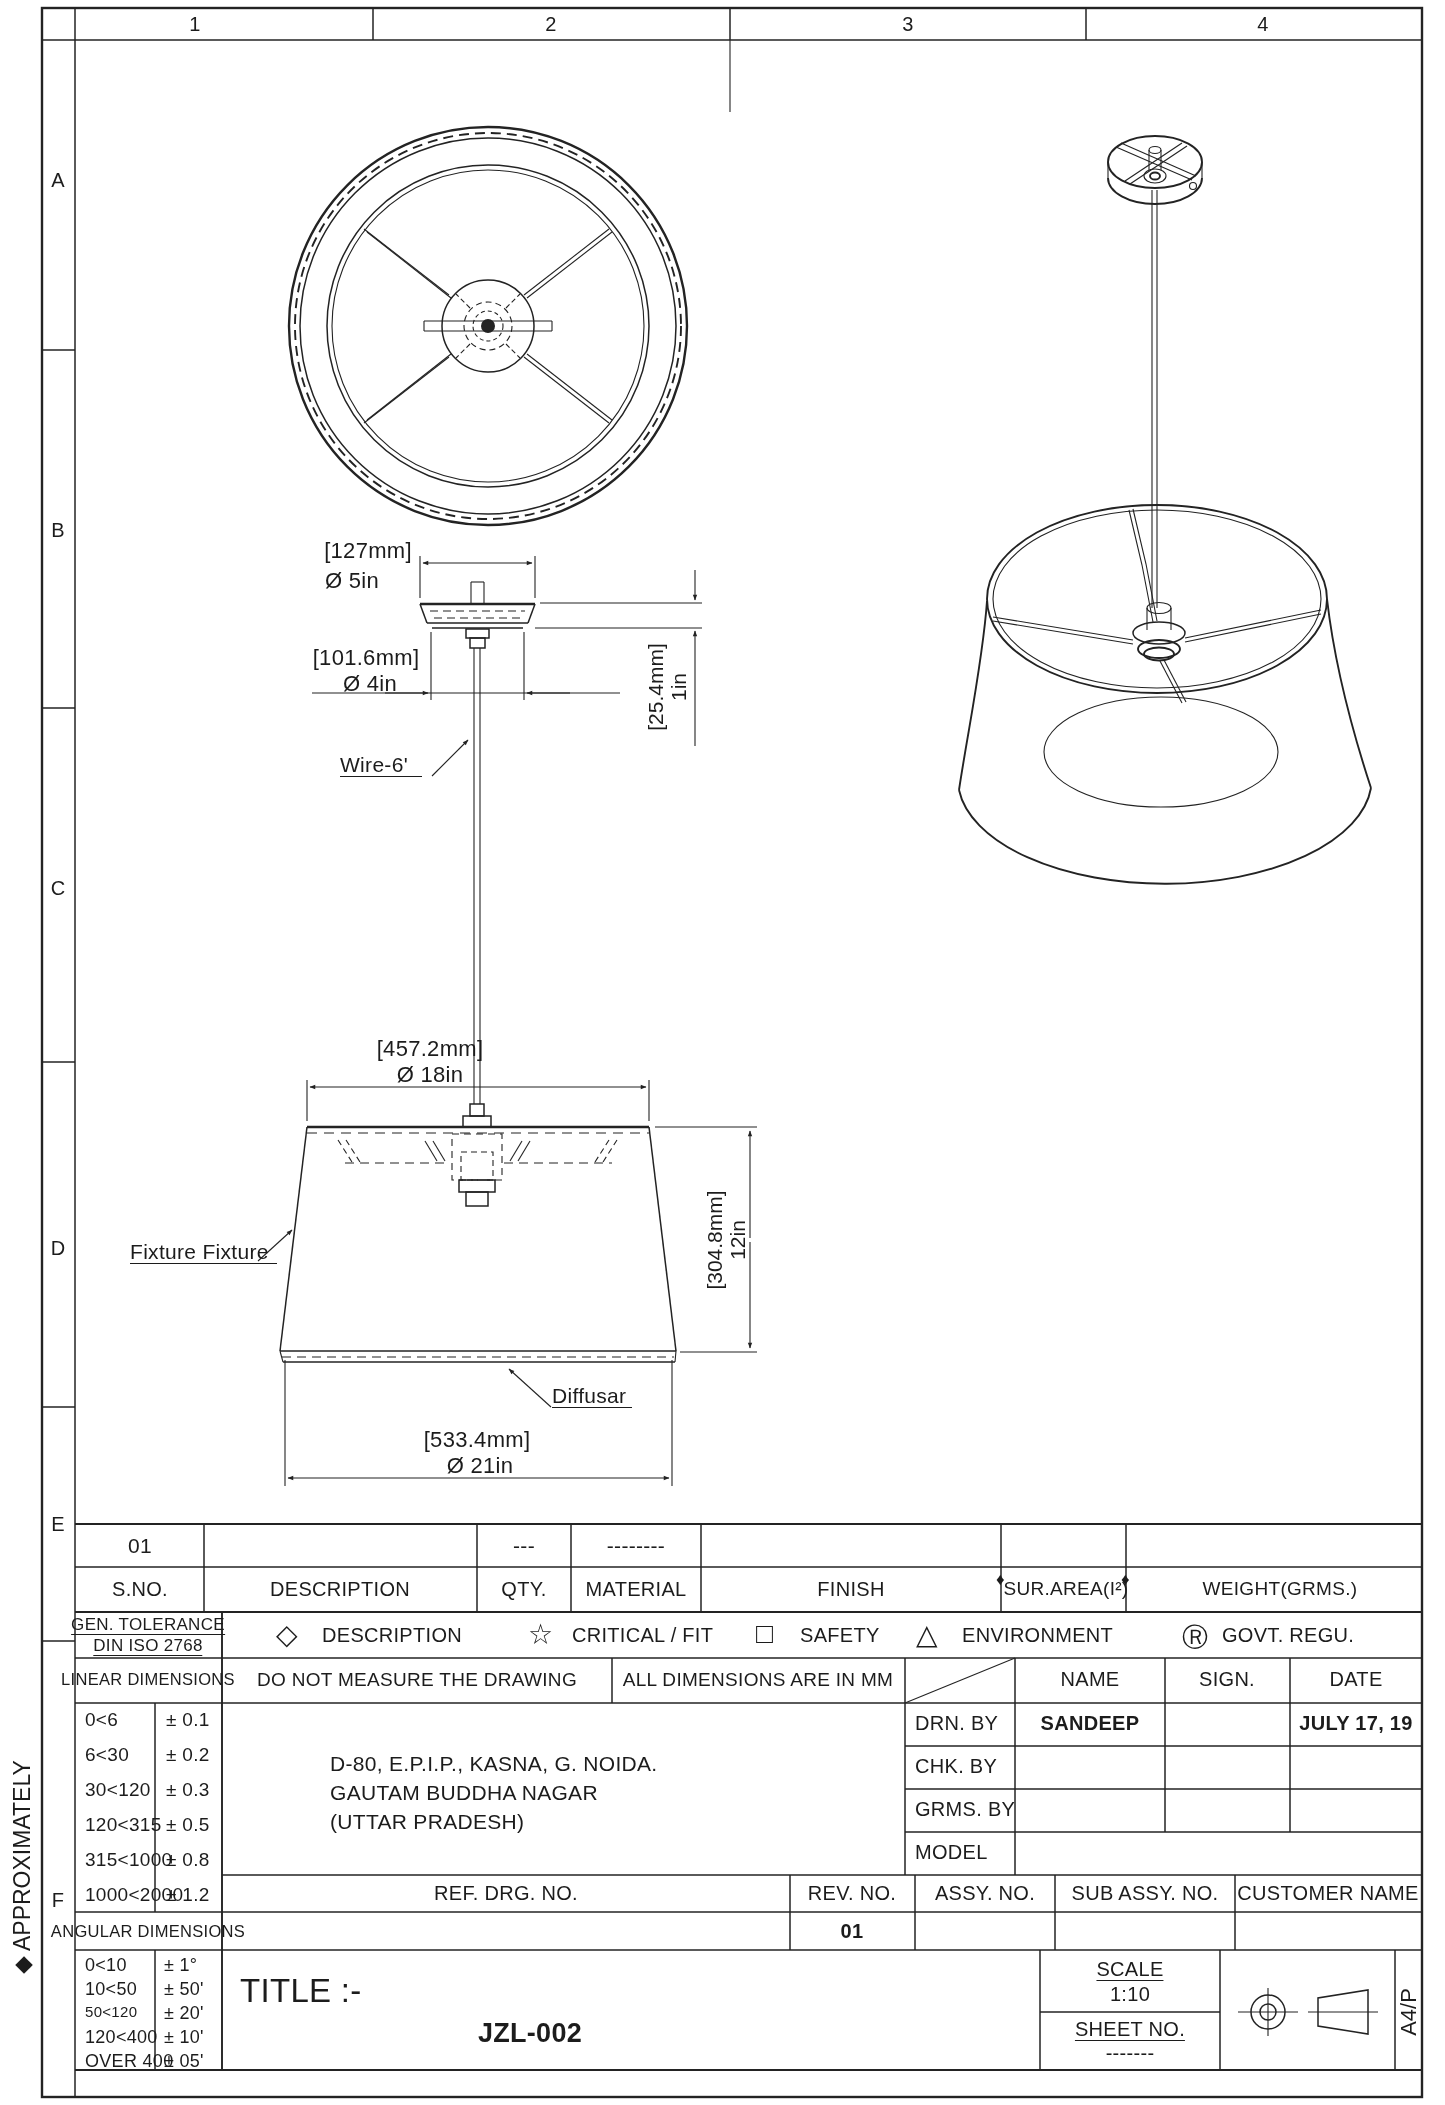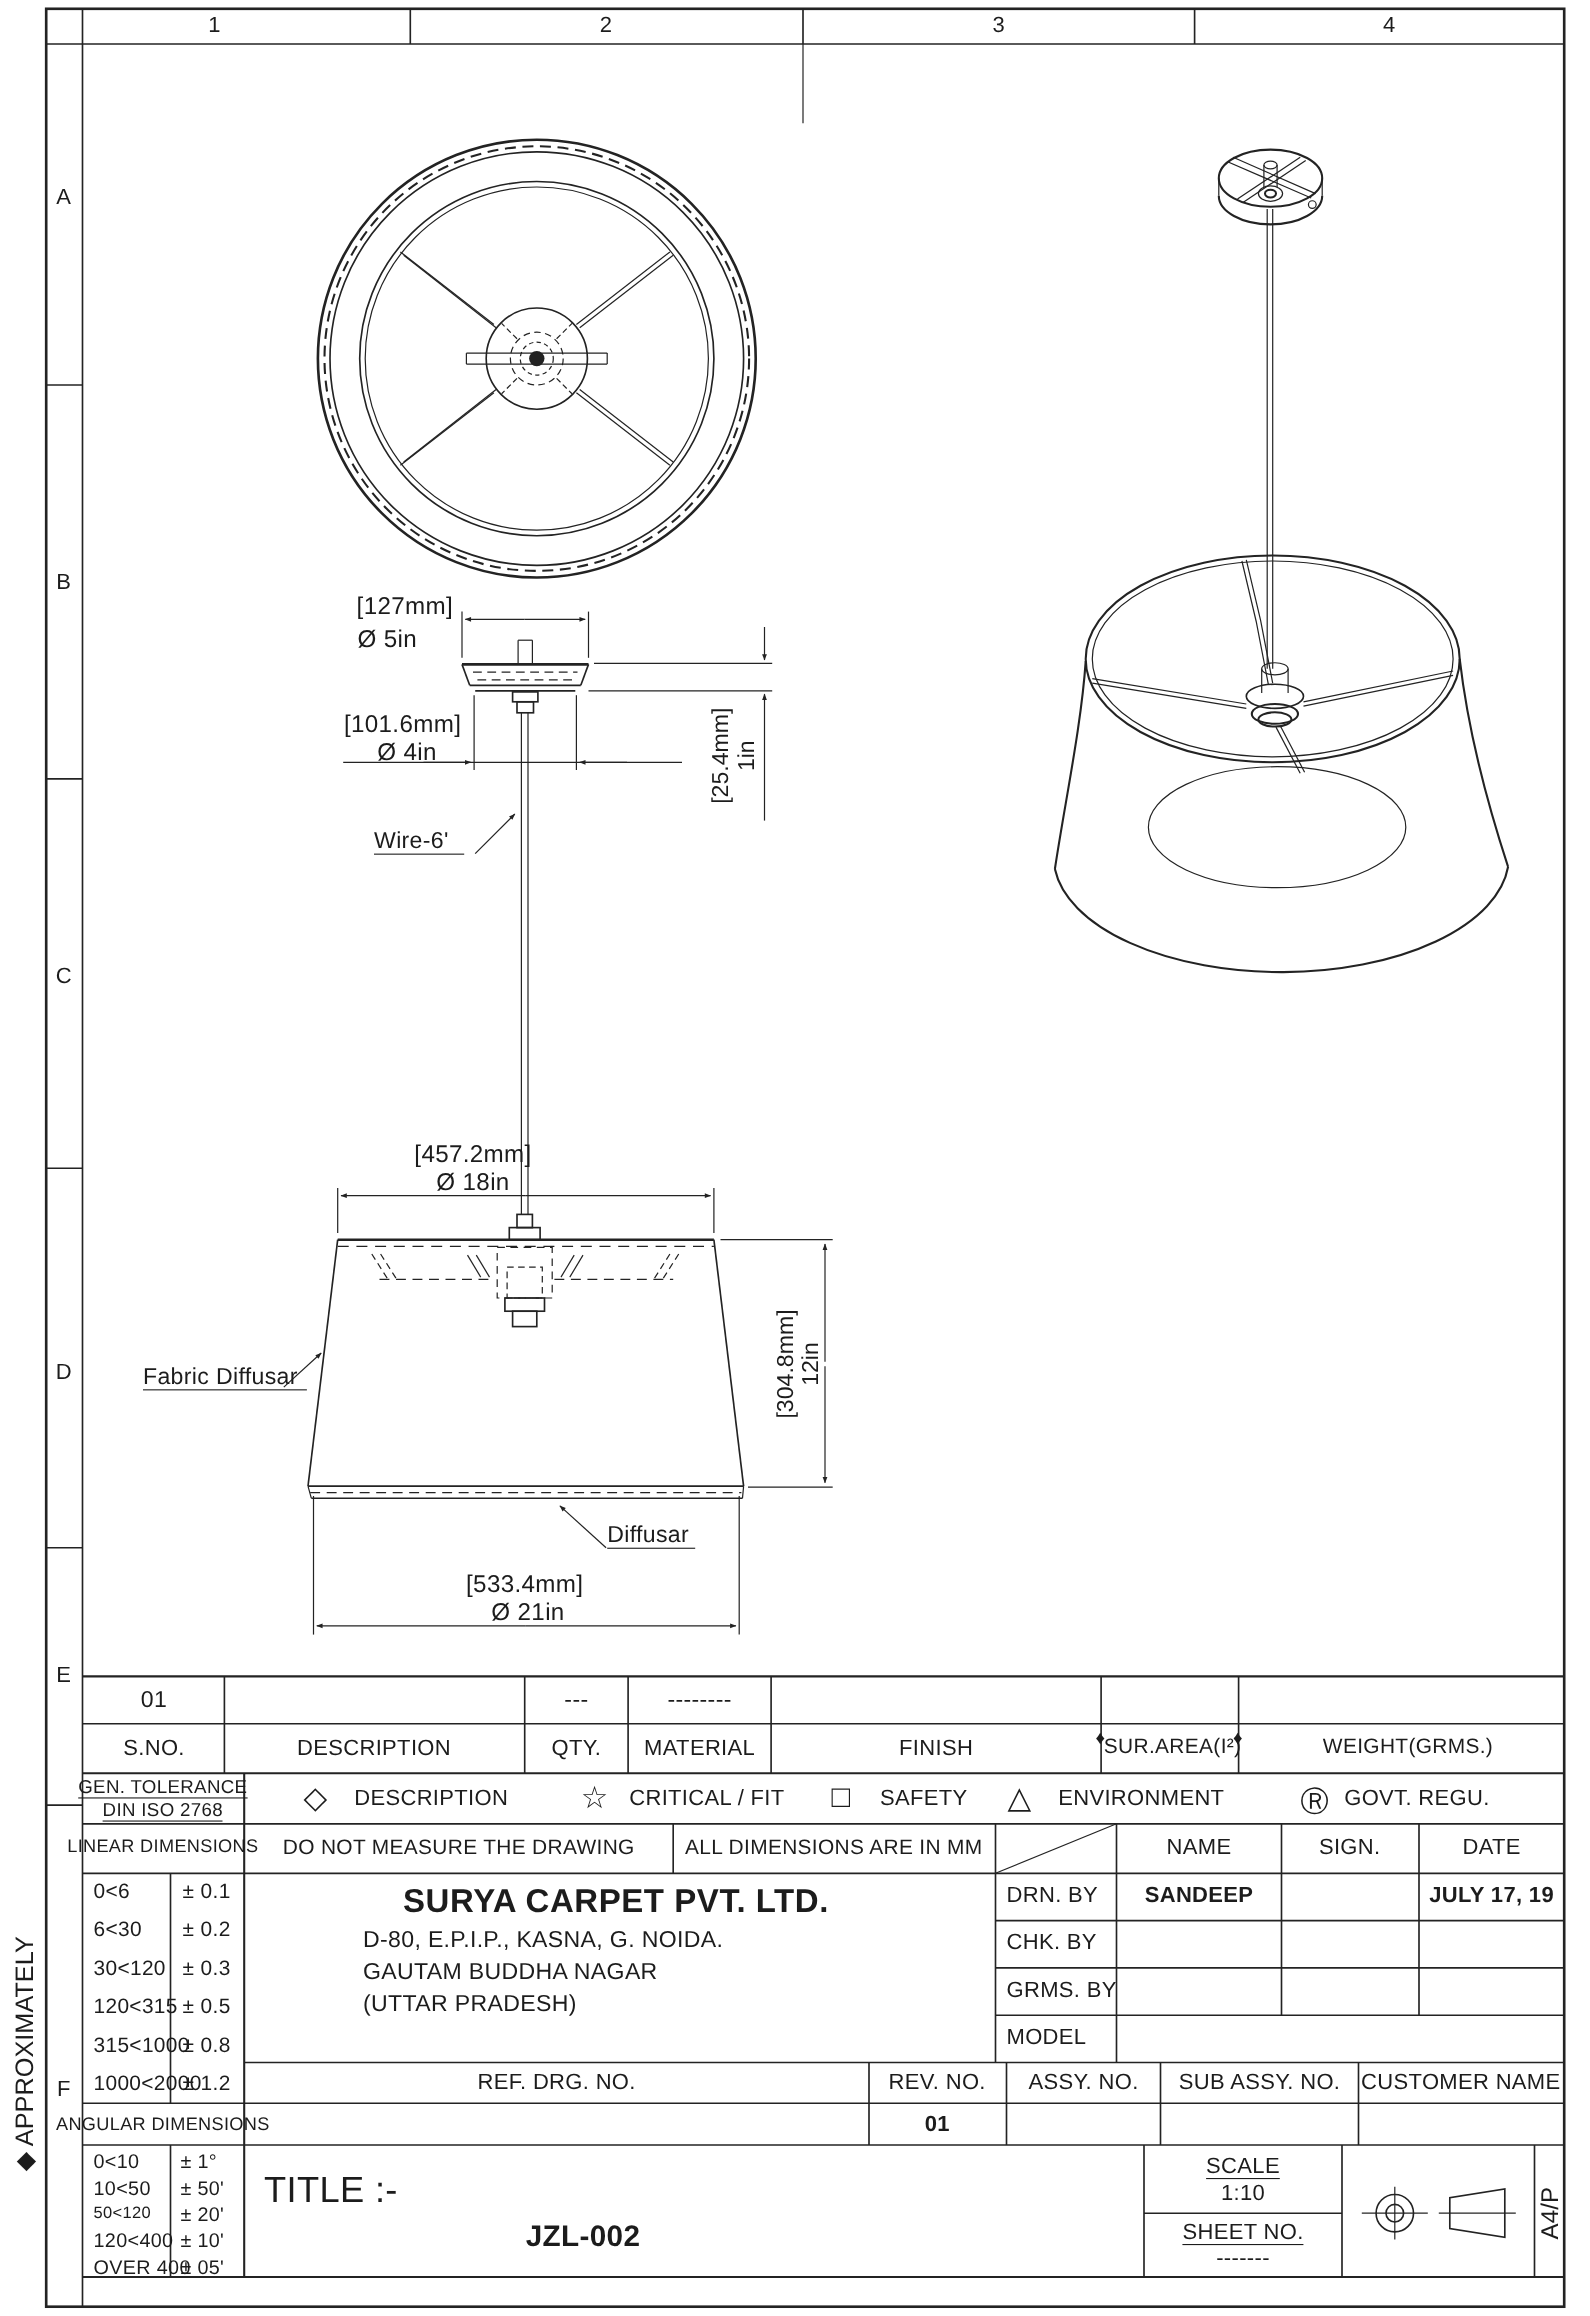--- a/index.html
+++ b/index.html
@@ -287,21 +287,21 @@
   <div class="t" style="left:340px;top:753px;font-size:21px;padding-right:6px"><span class="u" style="padding-right:14px">Wire-6'</span></div>
 
   <div class="t cx" style="left:430px;top:1036px;font-size:22px">[457.2mm]</div>
   <div class="t cx" style="left:430px;top:1062px;font-size:22px">Ø 18in</div>
 
   <div class="rotbox" style="left:662px;top:1216px;width:130px;height:48px;font-size:21px;line-height:23px">
     <div>[304.8mm]</div>
     <div>12in</div>
   </div>
 
-  <div class="t" style="left:130px;top:1240px;font-size:21px"><span class="u" style="padding-right:8px">Fabric Diffusar</span></div>
+  <div class="t" style="left:130px;top:1240px;font-size:21px"><span class="u" style="padding-right:8px">Fixture Fixture</span></div>
   <div class="t" style="left:552px;top:1384px;font-size:21px"><span class="u" style="padding-right:6px">Diffusar</span></div>
 
   <div class="t cx" style="left:477px;top:1427px;font-size:22px">[533.4mm]</div>
   <div class="t cx" style="left:480px;top:1453px;font-size:22px">Ø 21in</div>
 
   <div class="t cx" style="left:140px;top:1534px;font-size:21px">01</div>
   <div class="t cx" style="left:524px;top:1534px;font-size:21px">---</div>
   <div class="t cx" style="left:636px;top:1534px;font-size:21px">--------</div>
 
   <div class="t cx" style="left:140px;top:1578px;font-size:20px">S.NO.</div>
@@ -341,21 +341,20 @@
   <div class="t" style="left:166px;top:1744px;font-size:19px">± 0.2</div>
   <div class="t" style="left:85px;top:1779px;font-size:19px">30&lt;120</div>
   <div class="t" style="left:166px;top:1779px;font-size:19px">± 0.3</div>
   <div class="t" style="left:85px;top:1814px;font-size:19px">120&lt;315</div>
   <div class="t" style="left:166px;top:1814px;font-size:19px">± 0.5</div>
   <div class="t" style="left:85px;top:1849px;font-size:19px">315&lt;1000</div>
   <div class="t" style="left:166px;top:1849px;font-size:19px">± 0.8</div>
   <div class="t" style="left:85px;top:1884px;font-size:19px">1000&lt;2000</div>
   <div class="t" style="left:166px;top:1884px;font-size:19px">± 1.2</div>
 
-  <div class="t cx b" style="left:560px;top:1712px;font-size:30px;letter-spacing:.5px">SURYA CARPET PVT. LTD.</div>
   <div class="t" style="left:330px;top:1752px;font-size:21px">D-80, E.P.I.P., KASNA, G. NOIDA.</div>
   <div class="t" style="left:330px;top:1781px;font-size:21px">GAUTAM BUDDHA NAGAR</div>
   <div class="t" style="left:330px;top:1810px;font-size:21px">(UTTAR PRADESH)</div>
 
   <div class="t" style="left:915px;top:1712px;font-size:20px">DRN. BY</div>
   <div class="t cx b" style="left:1090px;top:1712px;font-size:20px">SANDEEP</div>
   <div class="t cx b" style="left:1356px;top:1712px;font-size:20px">JULY 17, 19</div>
   <div class="t" style="left:915px;top:1755px;font-size:20px">CHK. BY</div>
   <div class="t" style="left:915px;top:1798px;font-size:20px">GRMS. BY</div>
   <div class="t" style="left:915px;top:1841px;font-size:20px">MODEL</div>

